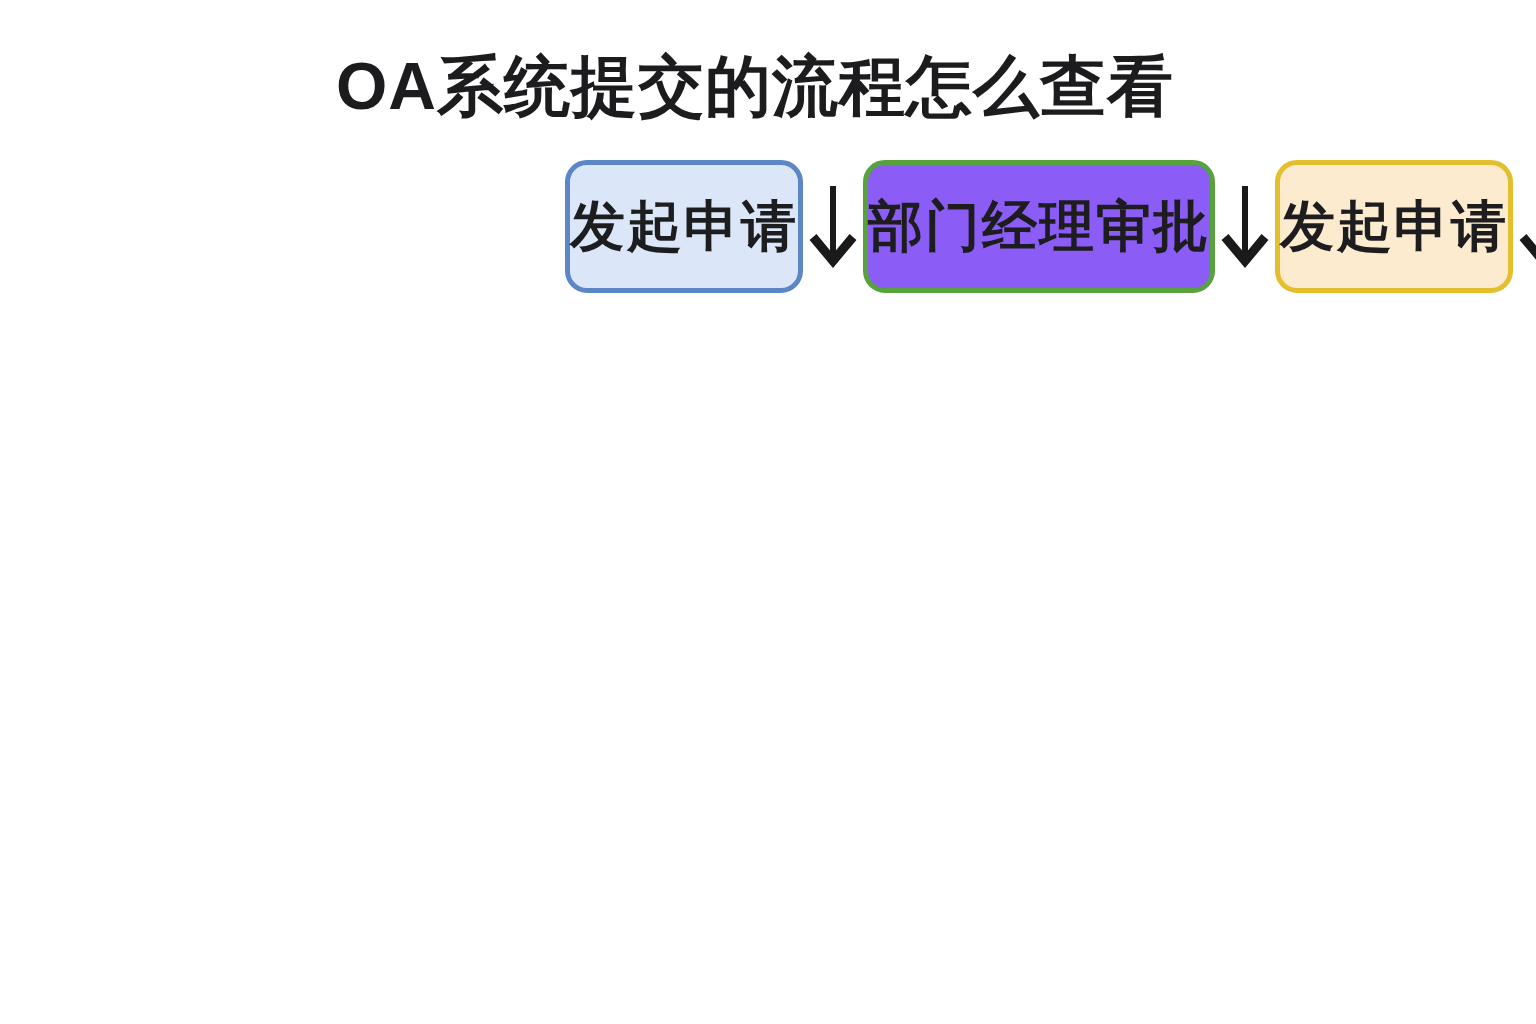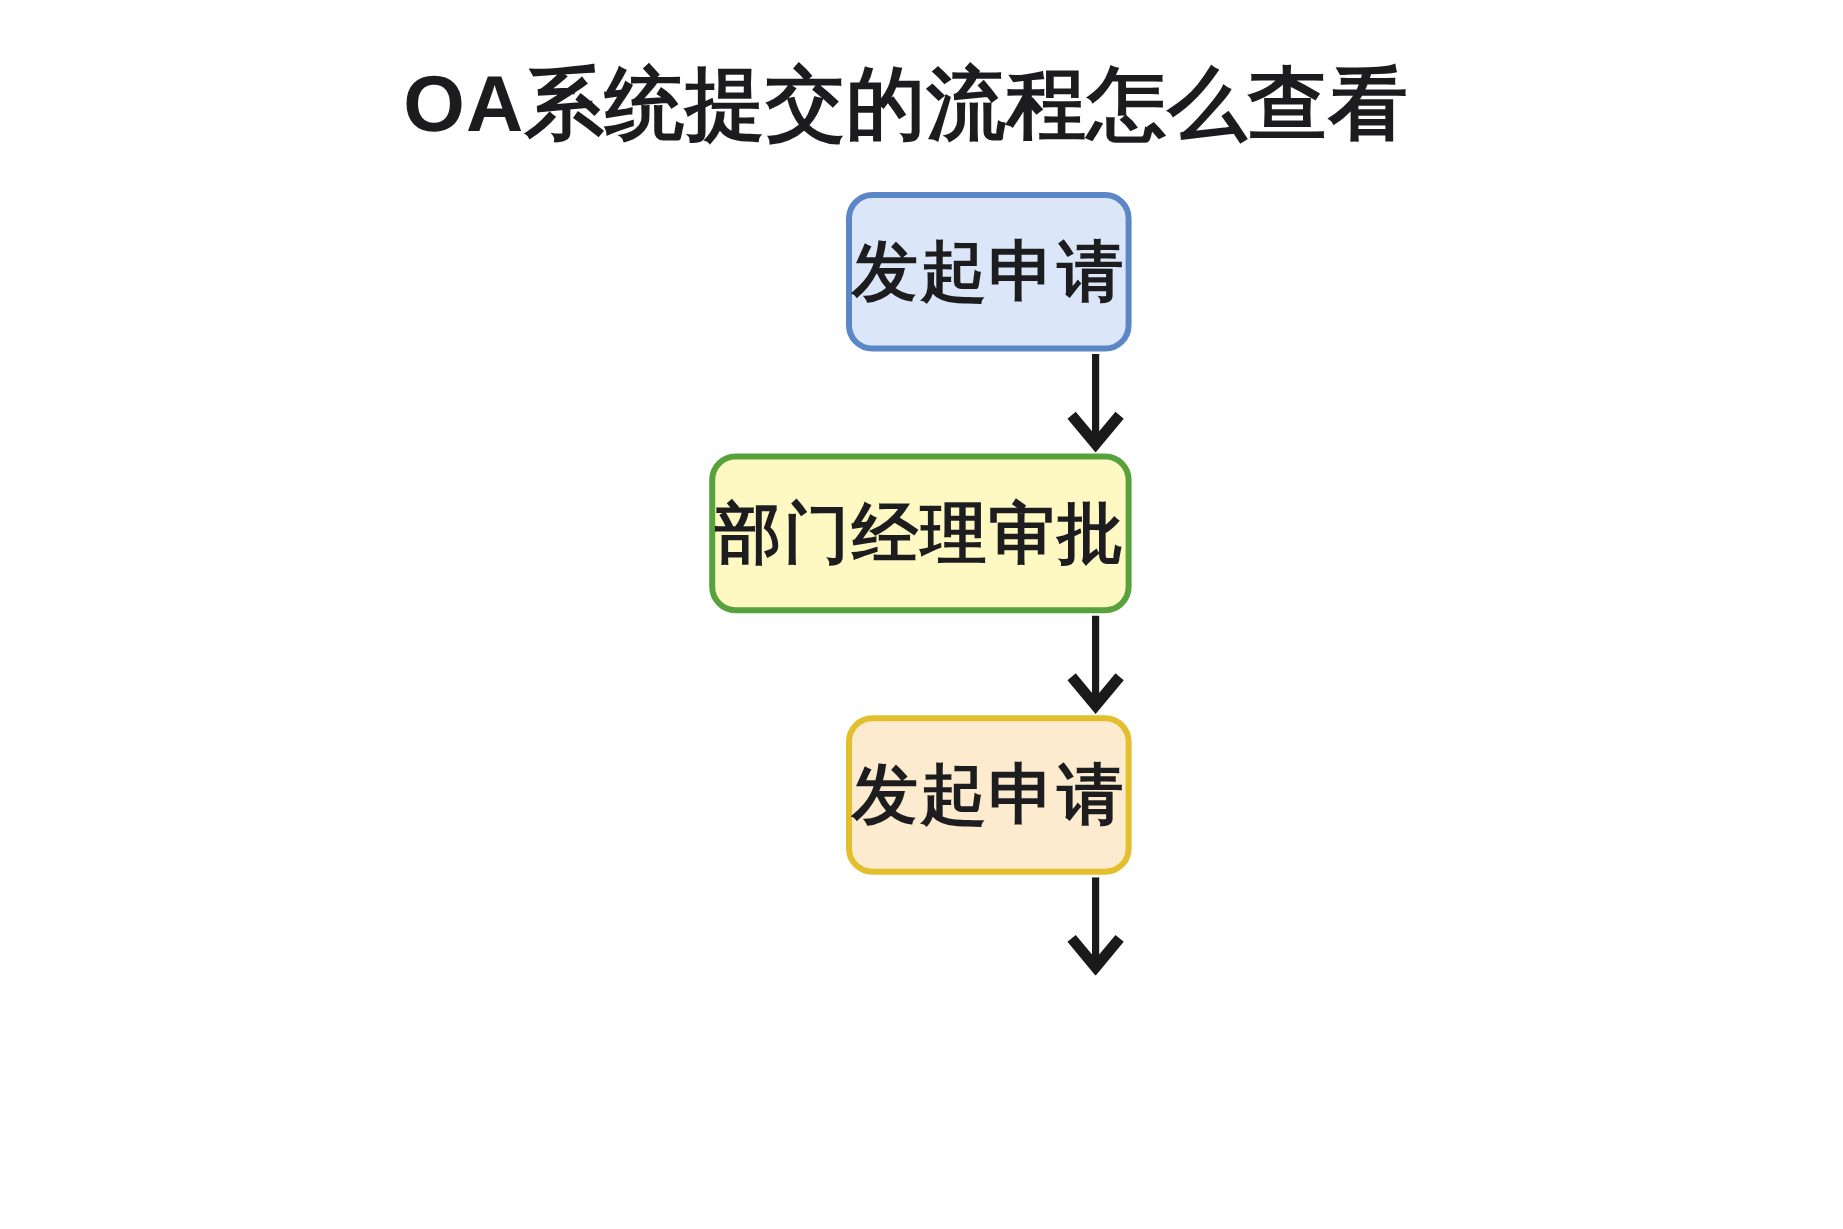--- a/index.html
+++ b/index.html
@@ -28,22 +28,22 @@
     color: #1c1c1e;
     letter-spacing: 1px;
     margin: 0;
   }
   .flow {
     position: absolute;
     left: 565px;
     top: 160px;
     width: 378px;
     display: flex;
-    flex-direction: column;
-    align-items: flex-end;
+    flex-direction: row;
+    align-items: center;
   }
   .step-box {
     height: 123px;
     border-style: solid;
     border-width: 5px;
     border-radius: 22px;
     display: flex;
     align-items: center;
     justify-content: center;
     box-sizing: content-box;
@@ -78,21 +78,21 @@
       <span class="step-label">发起申请</span>
     </div>
 
     <div class="arrow-gap">
       <svg class="down-arrow" width="60" height="82" viewBox="0 0 60 82">
         <line x1="30" y1="0" x2="30" y2="74" stroke-width="6" stroke="#1a1a1a"></line>
         <polyline points="10,51 30,75 50,51" fill="none" stroke-width="9" stroke="#1a1a1a"></polyline>
       </svg>
     </div>
 
-    <div class="step-box" style="background: #fef9c3; border-color: rgb(87, 162, 60); margin-left: 27px;">
+    <div class="step-box" style="background: #8b5cf6; border-color: rgb(87, 162, 60);">
       <span class="step-label">部门经理审批</span>
     </div>
 
     <div class="arrow-gap">
       <svg class="down-arrow" width="60" height="82" viewBox="0 0 60 82">
         <line x1="30" y1="0" x2="30" y2="74" stroke-width="6" stroke="#1a1a1a"></line>
         <polyline points="10,51 30,75 50,51" fill="none" stroke-width="9" stroke="#1a1a1a"></polyline>
       </svg>
     </div>
 

